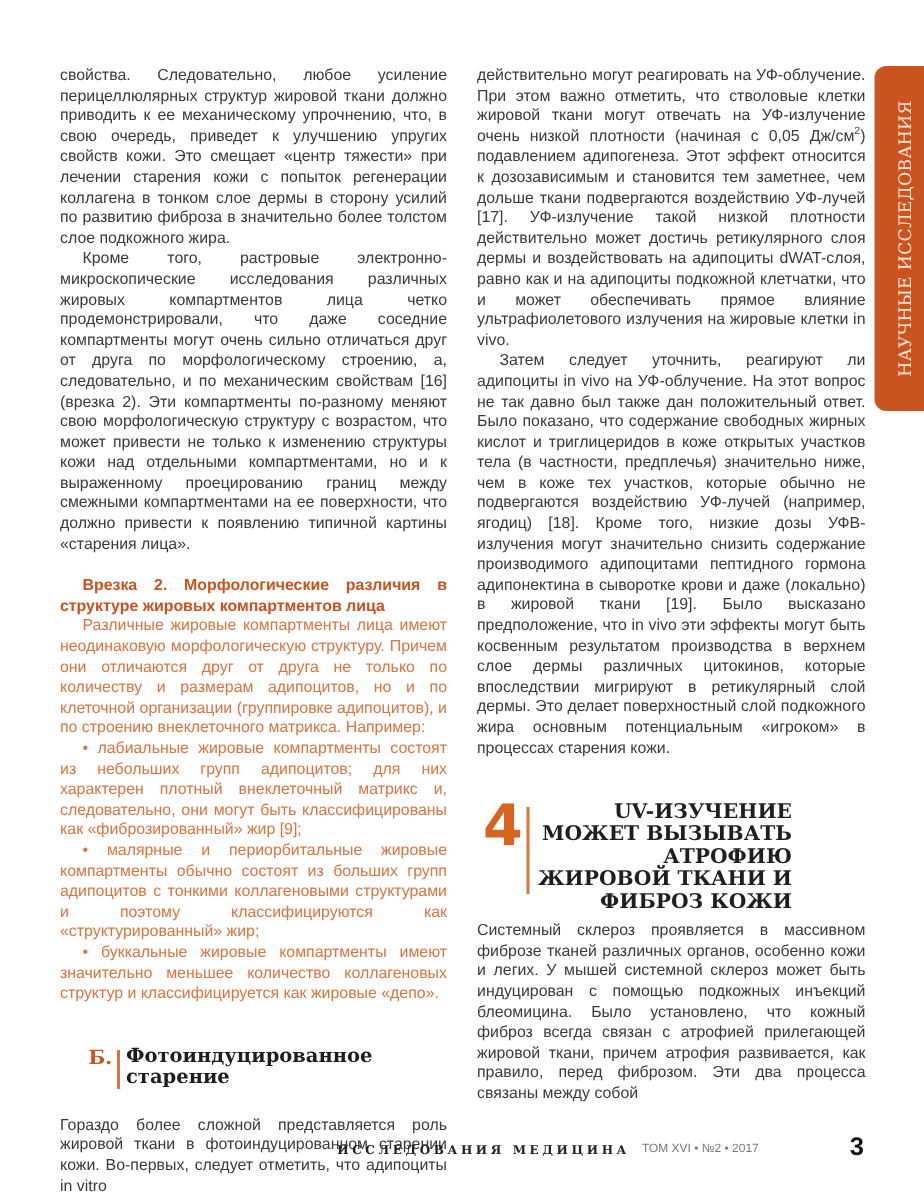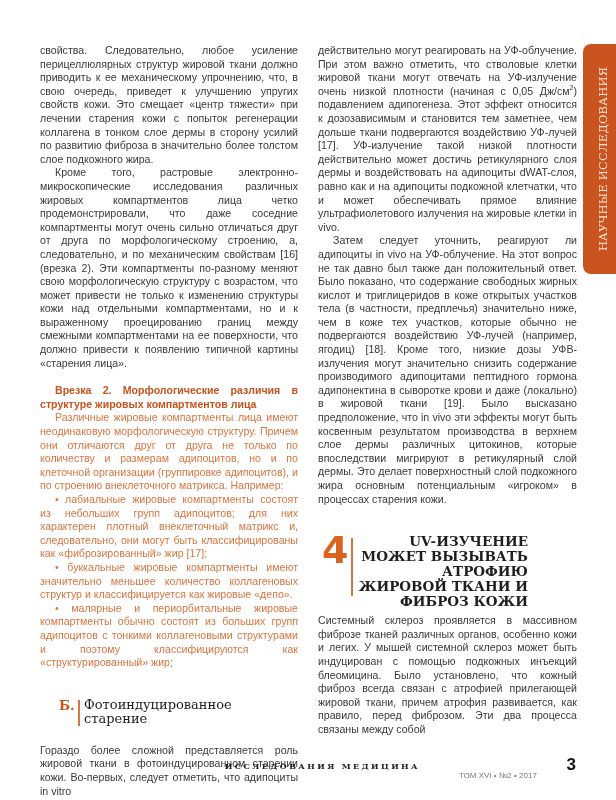--- a/index.html
+++ b/index.html
@@ -9,50 +9,50 @@
   .col p { margin:0; }
   .col .ind { text-indent:15px; }
   #left { left:40px; top:44px; width:258px; }
   #right { left:318px; top:44px; width:259px; }
   .box { color:#d9743f;margin-top:12px; }
   .box-title { color:#c8531e; font-weight:bold; text-indent:15px; margin-top:14px !important; }
   .sup { font-size:7px; vertical-align:super; line-height:0; }
   .subhead { position:relative; margin:28px 0 14px 0; height:32px; }
   .subhead .letter { position:absolute; left:19px; top:1px; color:#c8531e; font-family:"DejaVu Serif", serif; font-weight:bold; font-size:13px; }
   .subhead .bar { position:absolute; left:38px; top:2px; width:1.5px; height:26px; background:#d9743f; }
-  .subhead .txt { position:absolute; left:44px; top:0; font-family:"DejaVu Serif", serif; font-weight:normal; font-size:13px; line-height:14px; color:#1e1e1e; text-align:left; }
+  .subhead .txt { position:absolute; left:44px; top:0; font-family:"DejaVu Serif", serif; font-weight:bold; font-size:13px; line-height:14px; color:#1e1e1e; text-align:left; }
   .bighead { position:relative; margin:28px 0 16px 0; height:64px; }
   .bighead .num { position:absolute; left:4px; top:-4px; color:#d9641f; font-family:"DejaVu Sans", sans-serif; font-weight:bold; font-size:38px; line-height:40px; }
   .bighead .bar { position:absolute; left:33px; top:4px; width:1.5px; height:58px; background:#d9743f; }
   .bighead .txt { position:absolute; left:40px; top:0; font-family:"DejaVu Serif", serif; font-weight:bold; font-size:13.5px; line-height:15px; color:#1e1e1e; text-align:right; text-transform:uppercase; }
   #side-tab { position:absolute; left:583px; top:44px; width:40px; height:230px; background:#c9541f; border-radius:8px 0 0 8px; }
   #side-tab span { position:absolute; left:50%; top:50%; transform:translate(-50%,-50%) rotate(-90deg); white-space:nowrap;
                    color:#fbe4d8; font-family:"DejaVu Serif", serif; font-size:11.5px; letter-spacing:0.2px; }
   #footer { position:absolute; top:758px; left:60px; right:40px; height:20px; }
   #footer .jname { position:absolute; left:0; width:360px; text-align:right; top:3px; font-family:"DejaVu Serif", serif; font-weight:bold; font-size:8px; letter-spacing:2.4px; color:#222; }
-  #footer .issue { position:absolute; left:368px; top:13px; font-size:8px; color:#777;margin-left:31px; }
+  #footer .issue { position:absolute; left:368px; top:3px; font-size:8px; color:#777; }
   #footer .pnum { position:absolute; right:0; top:-3px; font-weight:bold; font-size:17px; color:#111; }
 </style>
 </head>
 <body>
 
 <div id="side-tab">
   <span>НАУЧНЫЕ ИССЛЕДОВАНИЯ</span>
 </div>
 
 <div class="col" id="left">
   <p>свойства. Следовательно, любое усиление перицеллюлярных структур жировой ткани должно приводить к ее механическому упрочнению, что, в свою очередь, приведет к улучшению упругих свойств кожи. Это смещает «центр тяжести» при лечении старения кожи с попыток регенерации коллагена в тонком слое дермы в сторону усилий по развитию фиброза в значительно более толстом слое подкожного жира.</p>
   <p class="ind">Кроме того, растровые электронно-микроскопические исследования различных жировых компартментов лица четко продемонстрировали, что даже соседние компартменты могут очень сильно отличаться друг от друга по морфологическому строению, а, следовательно, и по механическим свойствам [16] (врезка 2). Эти компартменты по-разному меняют свою морфологическую структуру с возрастом, что может привести не только к изменению структуры кожи над отдельными компартментами, но и к выраженному проецированию границ между смежными компартментами на ее поверхности, что должно привести к появлению типичной картины «старения лица».</p>
 
   <div class="box">
     <p class="box-title">Врезка 2. Морфологические различия в структуре жировых компартментов лица</p>
     <p class="ind">Различные жировые компартменты лица имеют неодинаковую морфологическую структуру. Причем они отличаются друг от друга не только по количеству и размерам адипоцитов, но и по клеточной организации (группировке адипоцитов), и по строению внеклеточного матрикса. Например:</p>
-    <p class="ind">• лабиальные жировые компартменты состоят из небольших групп адипоцитов; для них характерен плотный внеклеточный матрикс и, следовательно, они могут быть классифицированы как «фиброзированный» жир [17];</p>
+    <p class="ind">• лабиальные жировые компартменты состоят из небольших групп адипоцитов; для них характерен плотный внеклеточный матрикс и, следовательно, они могут быть классифицированы как «фиброзированный» жир [9];</p>
+    <p class="ind">• малярные и периорбитальные жировые компартменты обычно состоят из больших групп адипоцитов с тонкими коллагеновыми структурами и поэтому классифицируются как «структурированный» жир;</p>
     <p class="ind">• буккальные жировые компартменты имеют значительно меньшее количество коллагеновых структур и классифицируется как жировые «депо».</p>
-    <p class="ind">• малярные и периорбитальные жировые компартменты обычно состоят из больших групп адипоцитов с тонкими коллагеновыми структурами и поэтому классифицируются как «структурированный» жир;</p>
   </div>
 
   <div class="subhead">
     <span class="letter">Б.</span>
     <span class="bar"></span>
     <span class="txt" style="width:150px;">Фотоиндуцированное старение</span>
   </div>
   <p>Гораздо более сложной представляется роль жировой ткани в фотоиндуцированном старении кожи. Во-первых, следует отметить, что адипоциты in vitro</p>
 </div>
 

